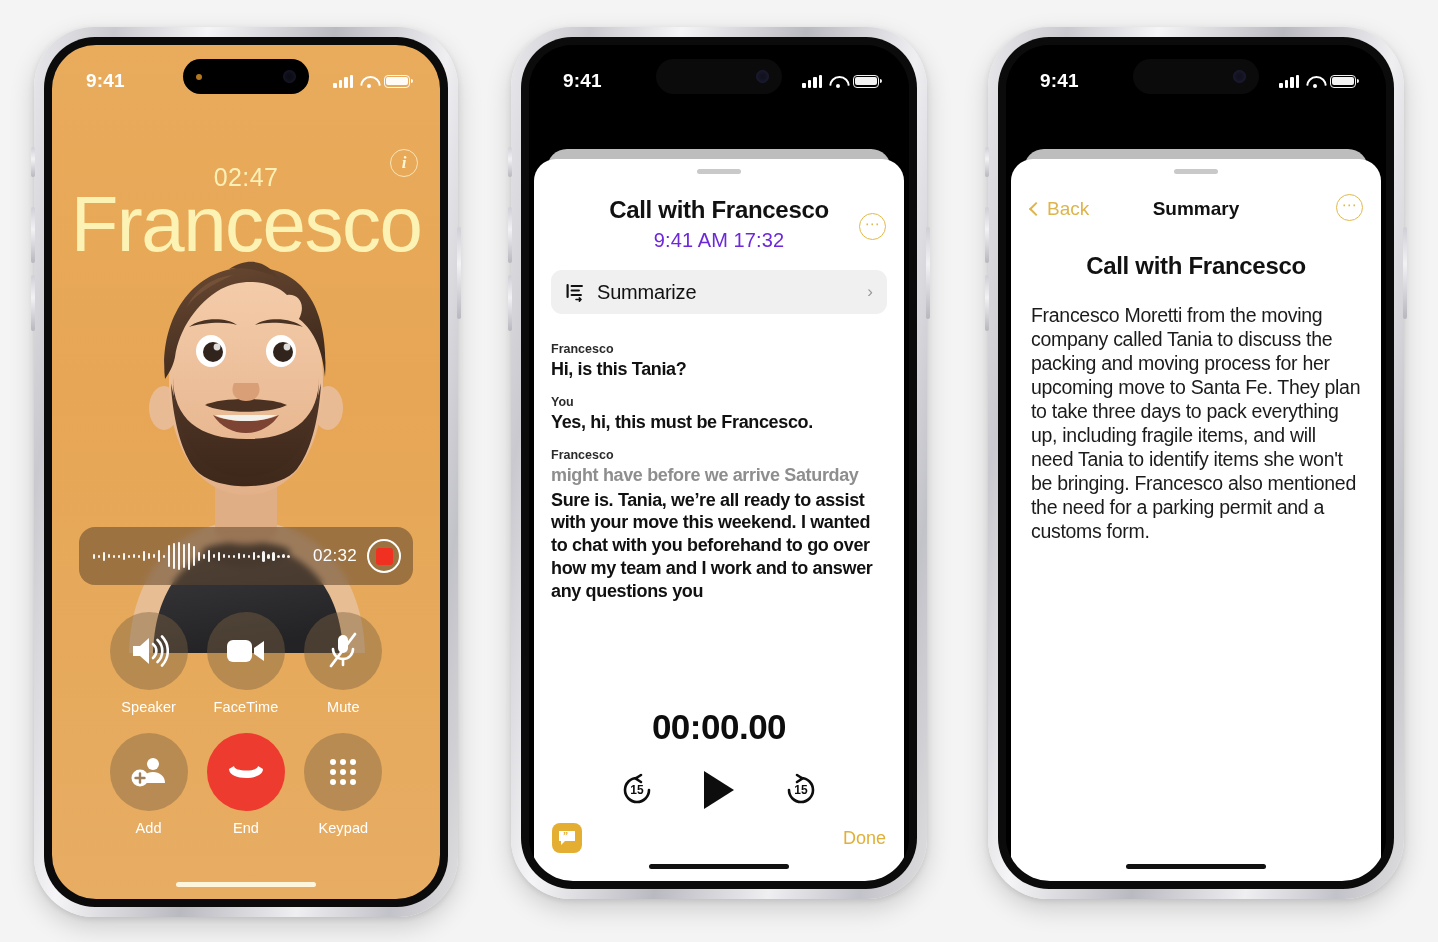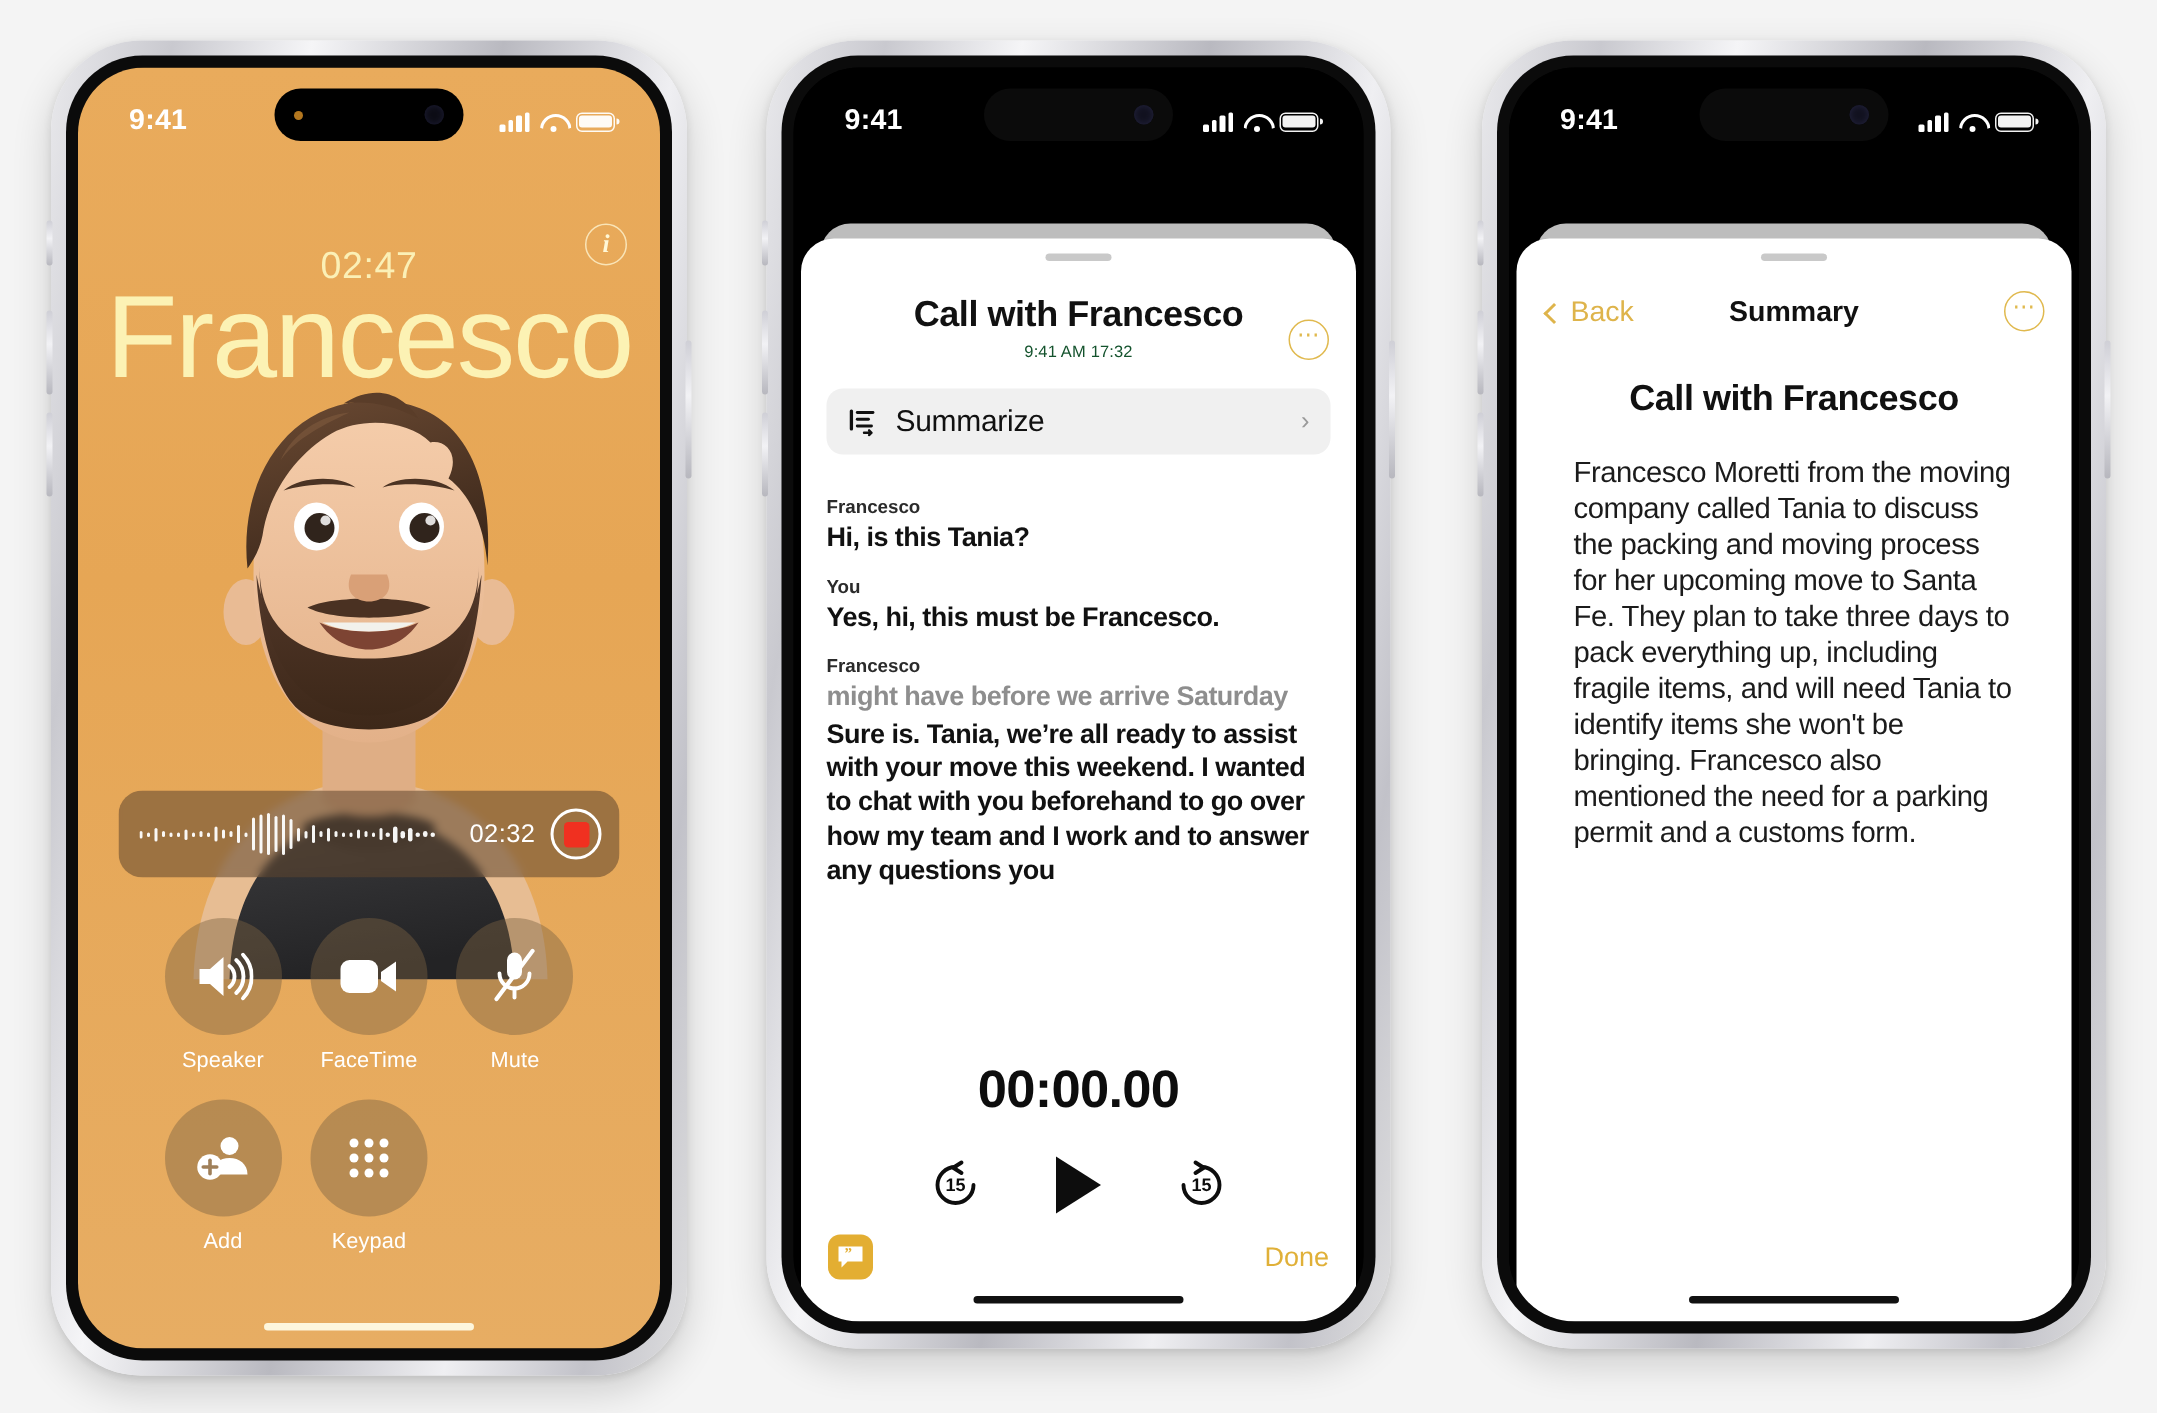--- a/index.html
+++ b/index.html
@@ -128,21 +128,21 @@
   .sheet-back {
     position:absolute; left:18px; right:18px; top: 104px; height: 60px;
     background:#bdbdbd; border-radius: 20px 20px 0 0;
   }
   .sheet {
     position:absolute; left:5px; right:5px; top: 114px; bottom:0;
     background:#fff; border-radius: 22px 22px 0 0; overflow:hidden;
   }
   .grabber { width:44px; height:5px; border-radius:3px; background:#c9c9c9; margin: 10px auto 0; }
   .sheet-title { text-align:center; font-size:24px; font-weight:700; color:#111; margin-top:22px; letter-spacing:-.3px; }
-  .sheet-sub { text-align:center; font-size:11px; color:#14532d; margin-top:5px; letter-spacing:.1px;}
+  .sheet-sub { text-align:center; font-size:20px; color:#6d28d9; margin-top:5px; letter-spacing:.1px;}
   .more-btn {
     position:absolute; right:18px; top: 54px; width:27px; height:27px; border-radius:50%;
     border:1.6px solid #e0b94e; color:#e0b94e; display:flex; align-items:center; justify-content:center;
     font-size:15px; letter-spacing:.6px; line-height:1; padding-bottom:6px;
   }
   .summarize-row {
     margin: 18px 17px 0; height: 44px; background:#f0f0f0; border-radius:11px;
     display:flex; align-items:center; padding: 0 14px; gap: 12px;
   }
   .summarize-label { flex:1; font-size:20px; color:#111; letter-spacing:-.2px; }
@@ -167,21 +167,21 @@
   .done-btn { font-size:18px; color:#e0b038; font-weight:400; }
 
   
   #phone3 { left: 988px; top: 27px; width: 416px; height: 872px; }
   .nav { position:relative; height:46px; margin-top:12px; display:flex; align-items:center; padding: 0 20px; }
   .nav-back { display:flex; align-items:center; gap:4px; color:#deb44b; font-size:19px; }
   .chev-left { width:10px; height:10px; border-left:2.6px solid #deb44b; border-bottom:2.6px solid #deb44b;
                transform: rotate(45deg); margin-right:2px;}
   .nav-title { position:absolute; left:0; right:0; text-align:center; font-size:19px; font-weight:700; color:#111; }
   .sum-h1 { text-align:center; font-size:24px; font-weight:700; color:#111; margin-top: 20px; letter-spacing:-.3px;}
-  .sum-body { padding: 24px 38px 0; font-size:19.5px; line-height:1.23; color:#1b1b1b; letter-spacing:-.3px; }
+  .sum-body { padding: 24px 20px 0; font-size:19.5px; line-height:1.23; color:#1b1b1b; letter-spacing:-.3px; }
 </style>
 </head>
 <body>
 
 <div class="stage">
 
   <div class="phone" id="phone1">
     <div class="side-btn btn-silence"></div>
     <div class="side-btn btn-volup"></div>
     <div class="side-btn btn-voldn"></div>
@@ -360,20 +360,28 @@
                   <circle cx="23" cy="9" r="6" fill="#fff"></circle>
                   <path d="M11 28c0-7 5.5-11 12-11s12 4 12 11z" fill="#fff"></path>
                   <circle cx="10" cy="23" r="8.5" fill="#fff"></circle>
                   <line x1="10" y1="18.5" x2="10" y2="27.5" stroke="#a0805a" stroke-width="2.4" stroke-linecap="round"></line>
                   <line x1="5.5" y1="23" x2="14.5" y2="23" stroke="#a0805a" stroke-width="2.4" stroke-linecap="round"></line>
                 </svg>
               </div>
               <div class="ctrl-label">Add</div>
             </div>
 
+            <div class="ctrl">
+              <div class="ctrl-circle end">
+                <svg width="42" height="22" viewBox="0 0 42 22">
+                  <path d="M4 16 C4 4 38 4 38 16 L33 19 C33 13 9 13 9 19 Z" fill="#fff" transform="rotate(180 21 12)"></path>
+                </svg>
+              </div>
+              <div class="ctrl-label">End</div>
+            </div>
 
             <div class="ctrl">
               <div class="ctrl-circle">
                 <svg width="30" height="30" viewBox="0 0 30 30">
                   <g fill="#fff">
                     <circle cx="5" cy="5" r="3"></circle>
                       <circle cx="15" cy="5" r="3"></circle>
                       <circle cx="25" cy="5" r="3"></circle>
                     <circle cx="5" cy="15" r="3"></circle>
                       <circle cx="15" cy="15" r="3"></circle>

